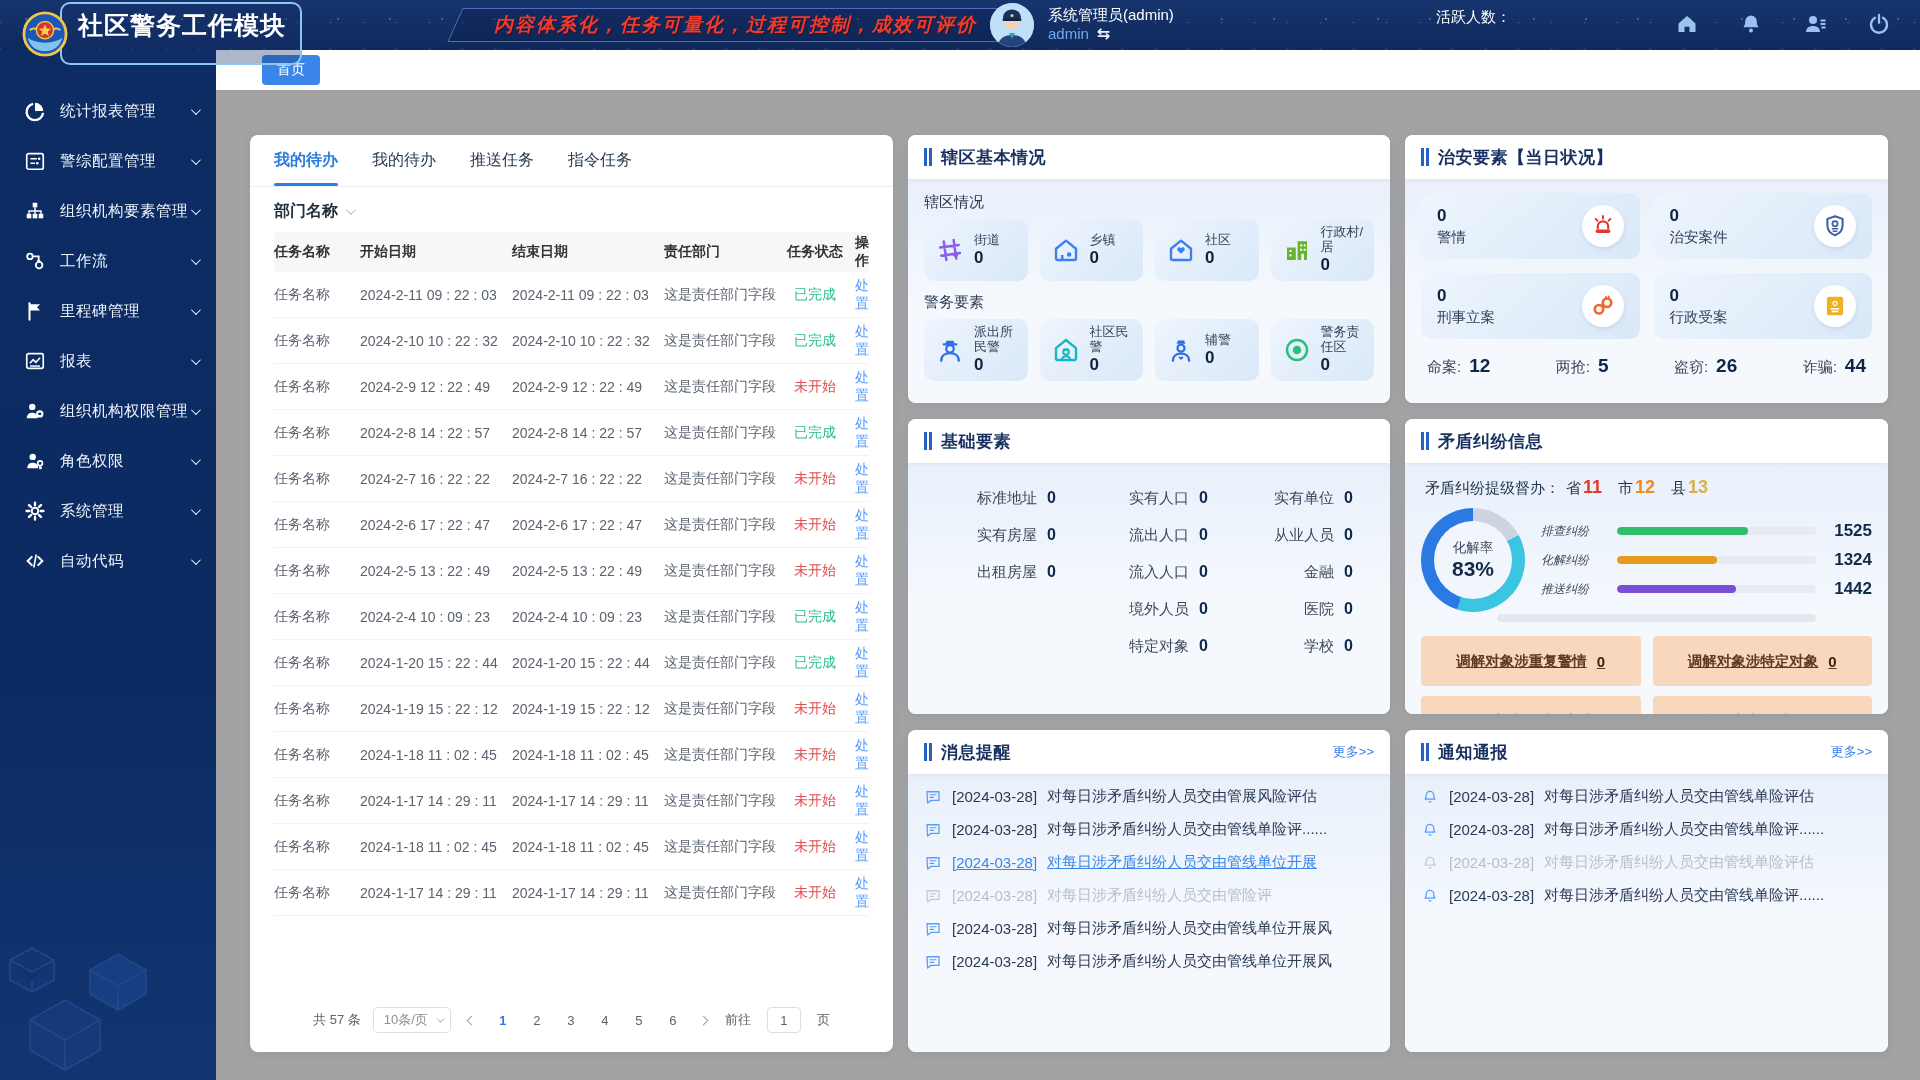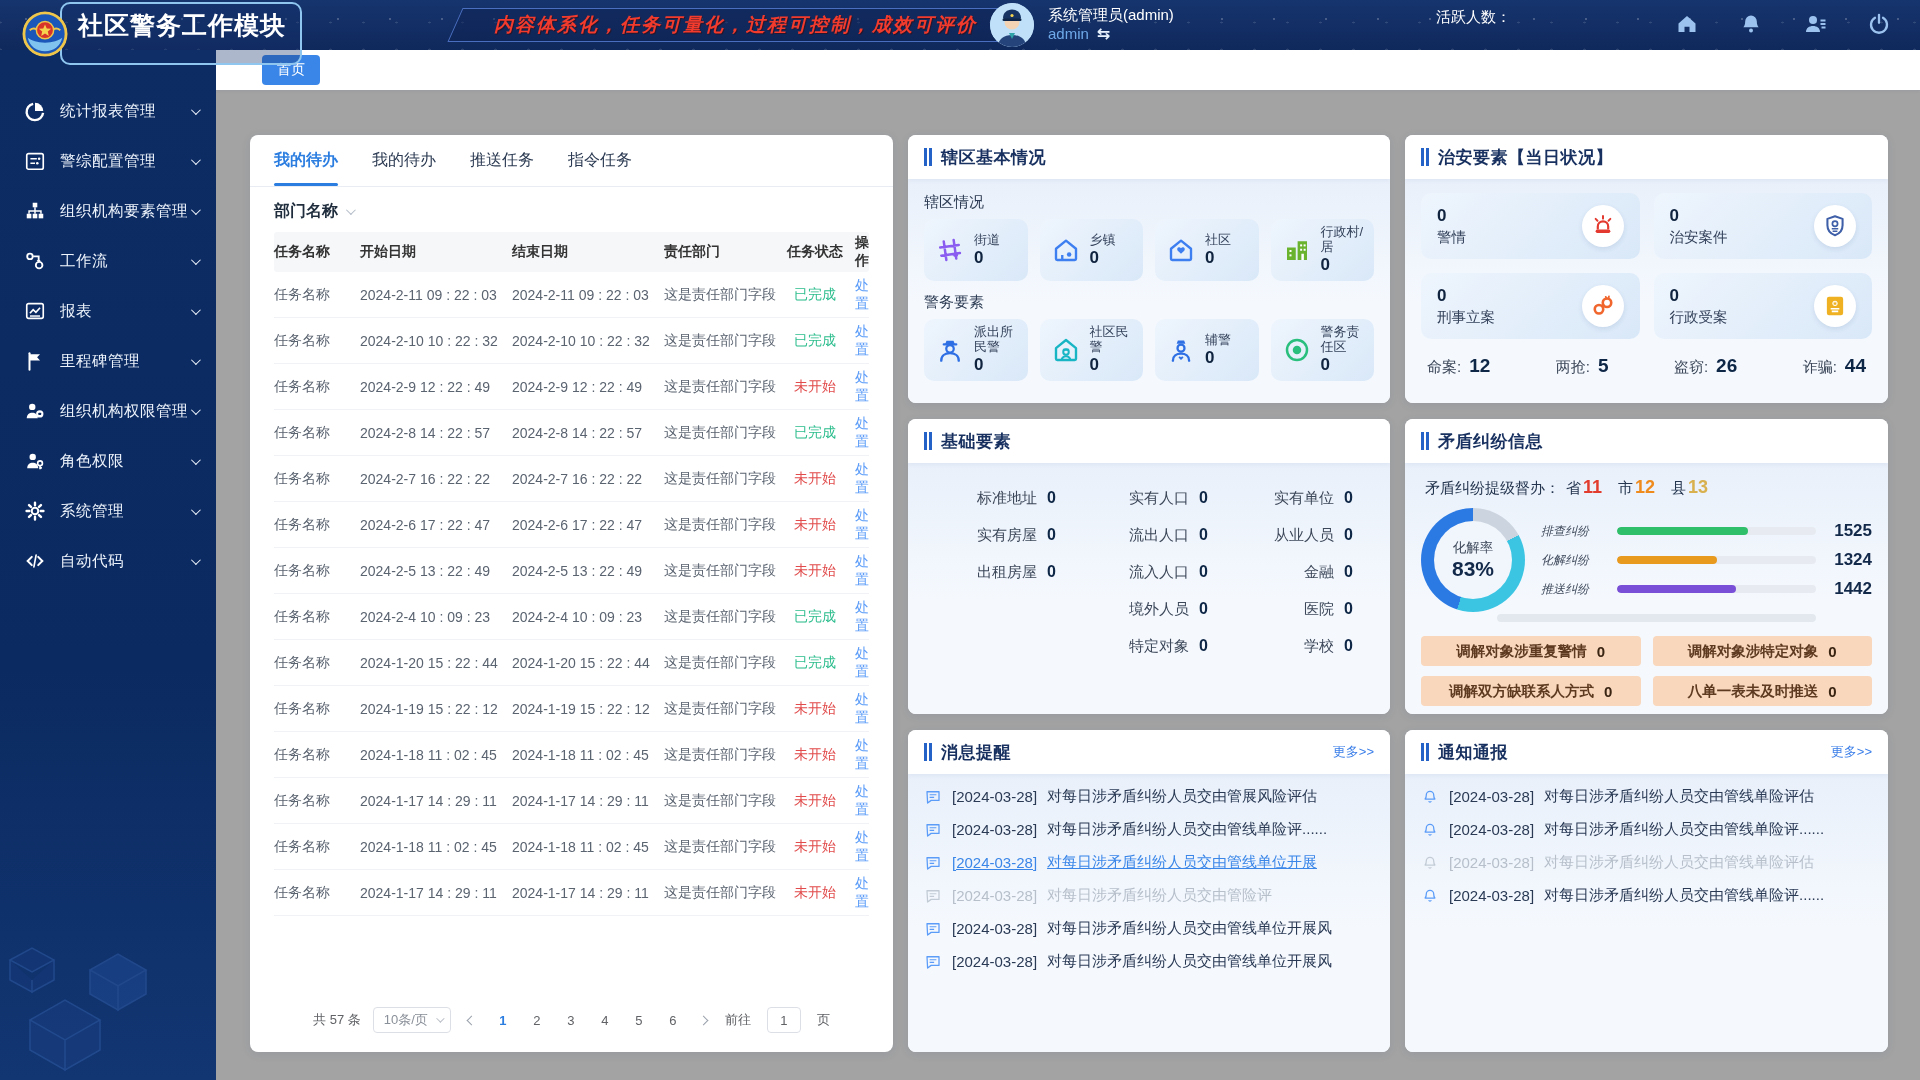--- a/index.html
+++ b/index.html
@@ -107,21 +107,21 @@
   .donut-l { font-size:13.5px; color:#3c4759; }
   .donut-v { font-size:21px; font-weight:bold; color:#13294a; }
   .bars { flex:1; display:flex; flex-direction:column; gap:9px; }
   .brow { display:flex; align-items:center; gap:10px; }
   .b-name { width:66px; font-size:12px; color:#3c4759; flex:none;font-style:italic; }
   .b-track { flex:1; height:8px; border-radius:4px; background:#e7ebf1; overflow:hidden; }
   .b-fill { height:100%; border-radius:4px; }
   .b-num { width:46px; text-align:right; font-size:17px; font-weight:bold; color:#13294a; flex:none; }
   .ghost-track { height:8px; border-radius:4px; background:#e3e8ef; margin:2px 56px 0 76px; }
   .dbtns { display:grid; grid-template-columns:1fr 1fr; gap:10px 12px; margin-top:14px; }
-  .dbtn { background:#f8d7bd; border-radius:4px; height:30px; display:flex; align-items:center; justify-content:center; gap:10px; font-size:14.5px; color:#5d3a20; font-weight:600; cursor:pointer; }
+  .dbtn { background:#f8d7bd; border-radius:4px; height:50px; display:flex; align-items:center; justify-content:center; gap:10px; font-size:14.5px; color:#5d3a20; font-weight:600; cursor:pointer;text-decoration:underline; }
   .dbtn b { font-size:15px; color:#3a2412; }
 
   
   .msg-list { padding-top:6px; }
   .msg { display:flex; align-items:center; gap:10px; height:33px; font-size:15px; color:#2a3a55; cursor:pointer; white-space:nowrap; overflow:hidden; }
   .msg .mtxt { overflow:hidden; text-overflow:ellipsis; }
   .msg.read { color:#b6bfca; }
   .msg.activeLink { color:#3a86e8; text-decoration:underline; }
   .micon { width:18px; height:18px; flex:none; display:flex; align-items:center; justify-content:center; }
 </style>
@@ -234,36 +234,36 @@
             <path d="M10 7h6v5.5" stroke="#fff" stroke-width="2" fill="none"></path>
             <path d="M13.8 11l2.2 2.4 2.2-2.4" fill="#fff"></path>
           </svg>
         </span>
         <span class="lbl">工作流</span>
         <span class="chev"></span>
       </div>
       <div class="mi">
         <span class="ico">
           <svg viewBox="0 0 24 24" width="22" height="22">
+            <path d="M6 3.5v18" stroke="#fff" stroke-width="2.2" stroke-linecap="round"></path>
+            <path d="M6 4.5h11.5l-3.2 3.5 3.2 3.5H6z" fill="#fff"></path>
+          </svg>
+        </span>
+        <span class="lbl">里程碑管理</span>
+        <span class="chev"></span>
+      </div>
+      <div class="mi">
+        <span class="ico">
+          <svg viewBox="0 0 24 24" width="22" height="22">
             <rect x="3" y="4" width="18" height="16" rx="2" stroke="#fff" stroke-width="1.8" fill="none"></rect>
             <path d="M6.5 14.5l3.5-4 3 3 4.5-5" stroke="#fff" stroke-width="1.8" fill="none"></path>
             <path d="M6.5 17.5h11" stroke="#fff" stroke-width="1.6"></path>
           </svg>
         </span>
         <span class="lbl">报表</span>
-        <span class="chev"></span>
-      </div>
-      <div class="mi">
-        <span class="ico">
-          <svg viewBox="0 0 24 24" width="22" height="22">
-            <path d="M6 3.5v18" stroke="#fff" stroke-width="2.2" stroke-linecap="round"></path>
-            <path d="M6 4.5h11.5l-3.2 3.5 3.2 3.5H6z" fill="#fff"></path>
-          </svg>
-        </span>
-        <span class="lbl">里程碑管理</span>
         <span class="chev"></span>
       </div>
       <div class="mi">
         <span class="ico">
           <svg viewBox="0 0 24 24" width="22" height="22">
             <circle cx="9" cy="7.5" r="3.5" fill="#fff"></circle>
             <path d="M3 20c0-4 2.7-6 6-6s6 2 6 6z" fill="#fff"></path>
             <circle cx="17.2" cy="15.2" r="4" fill="#fff"></circle>
             <rect x="15.7" y="13.8" width="3" height="2.6" rx=".6" fill="#0b2a61"></rect>
           </svg>

